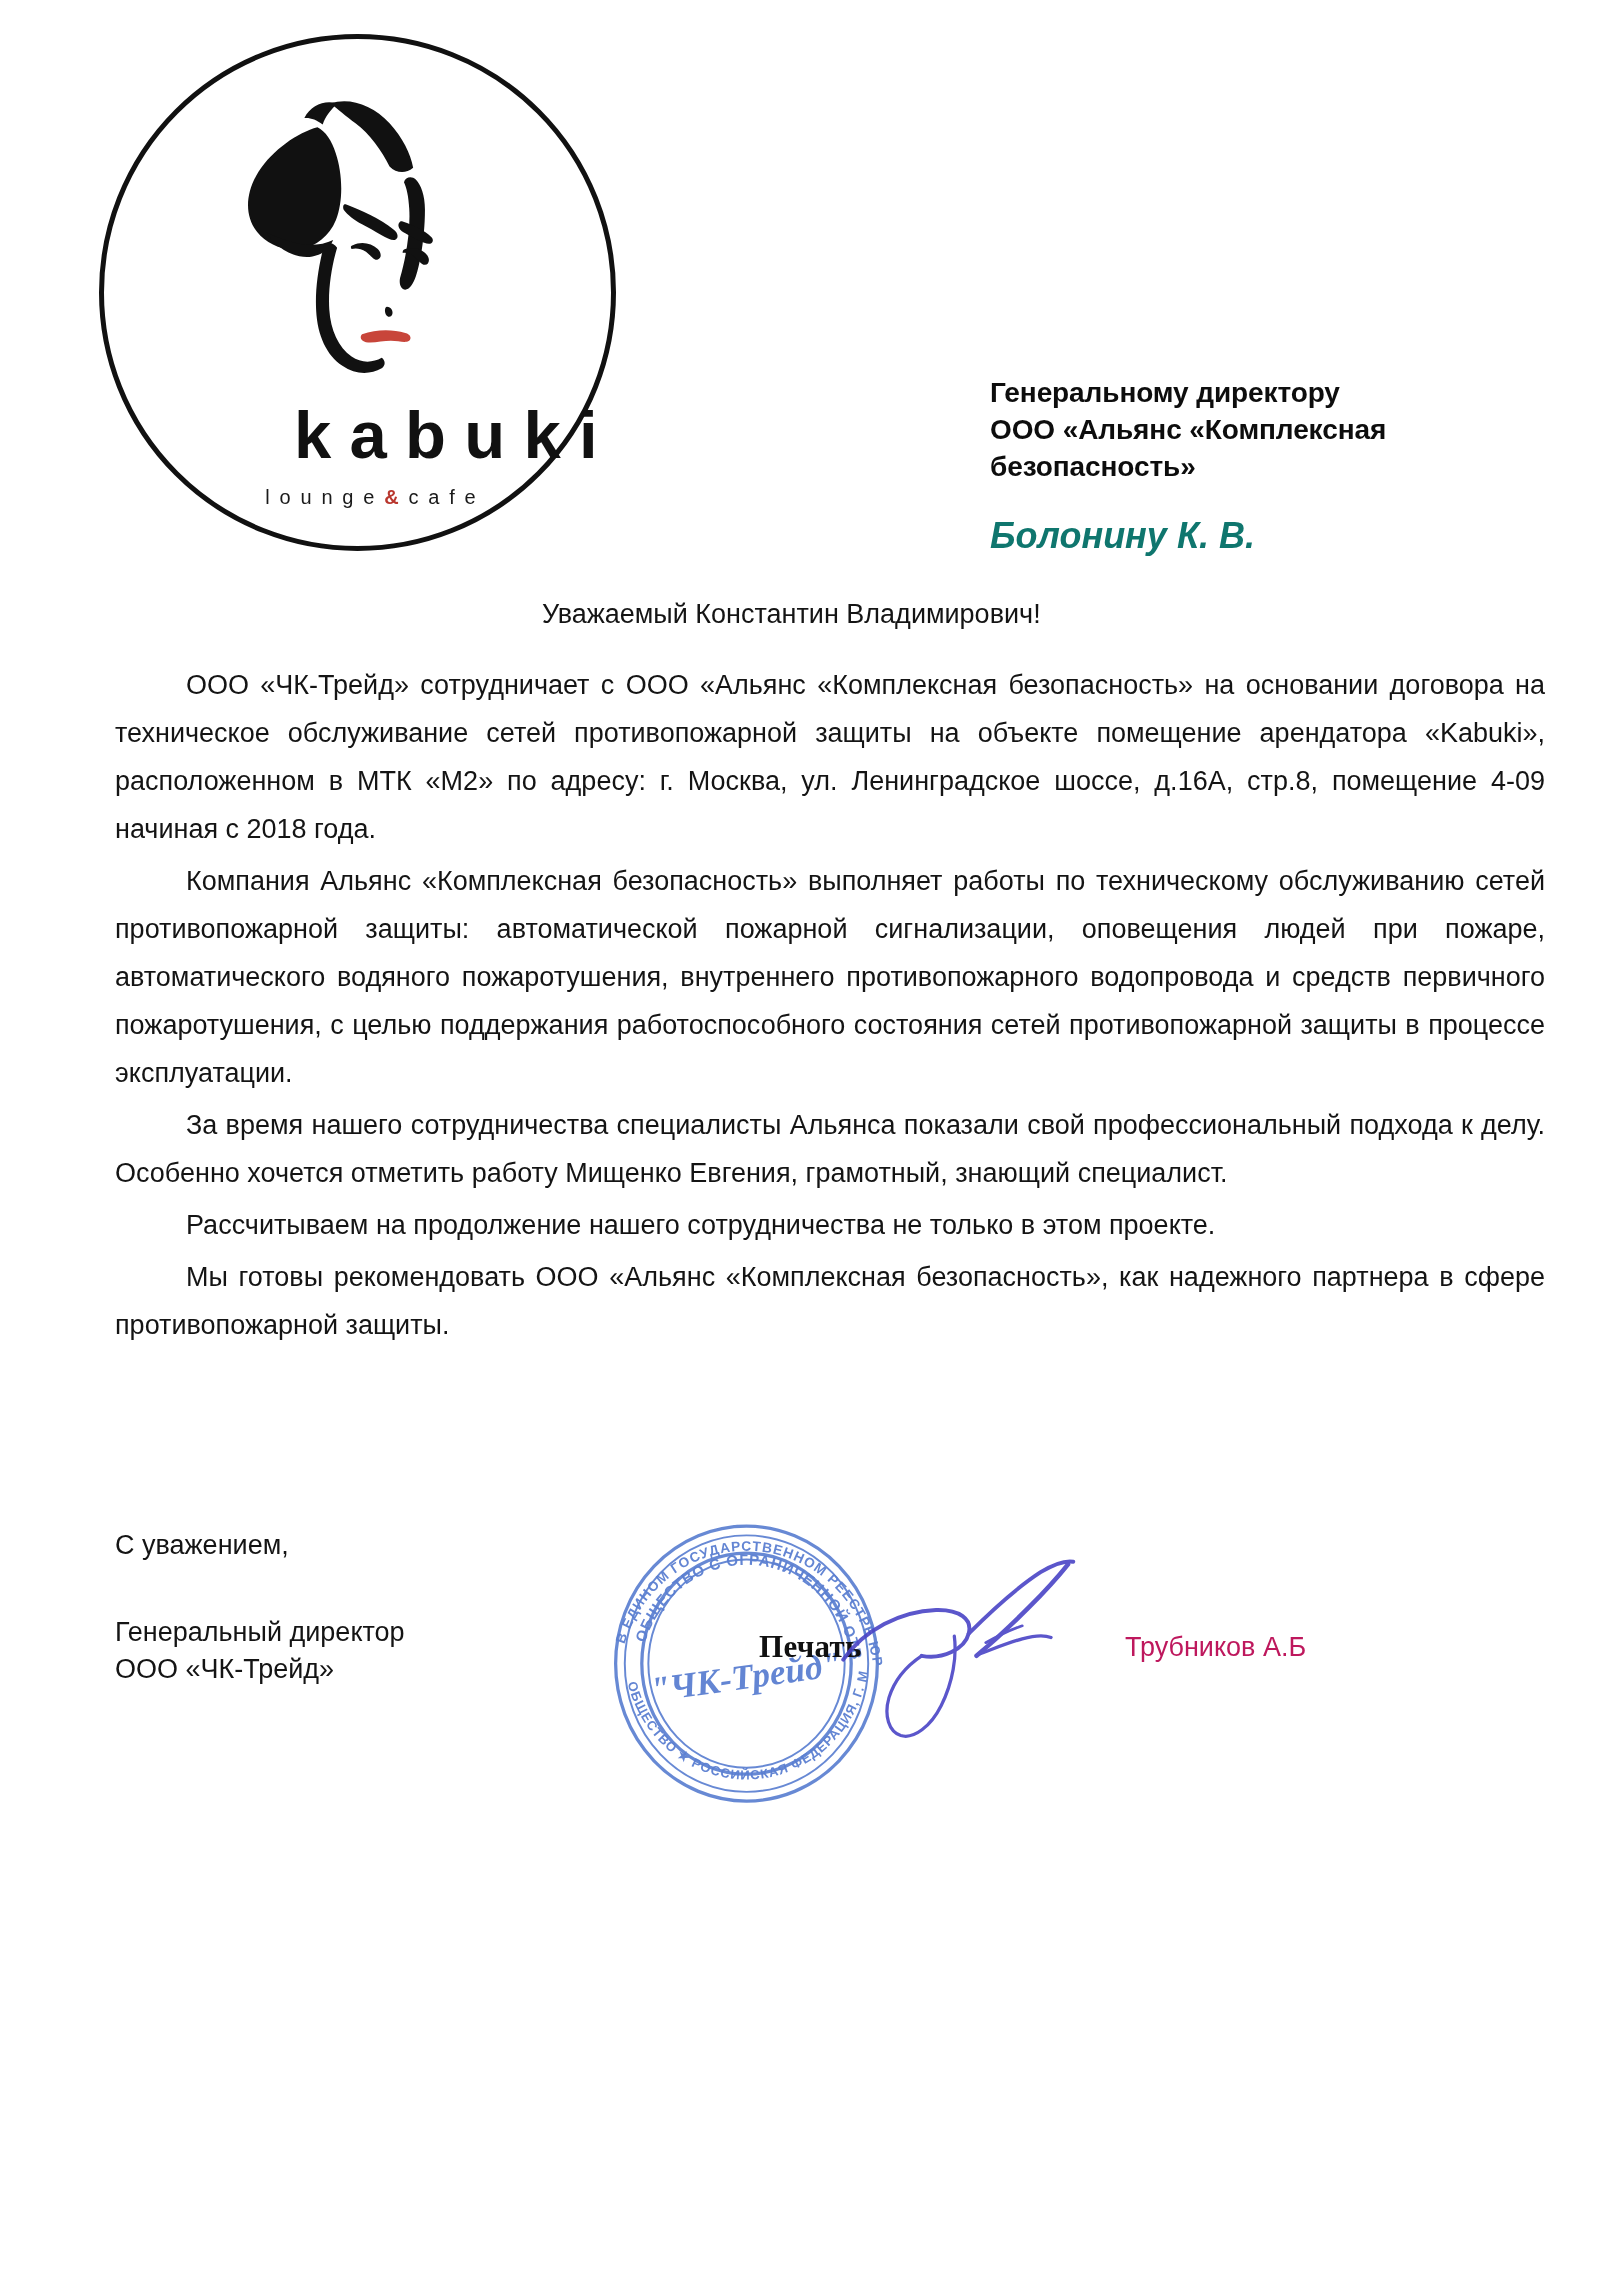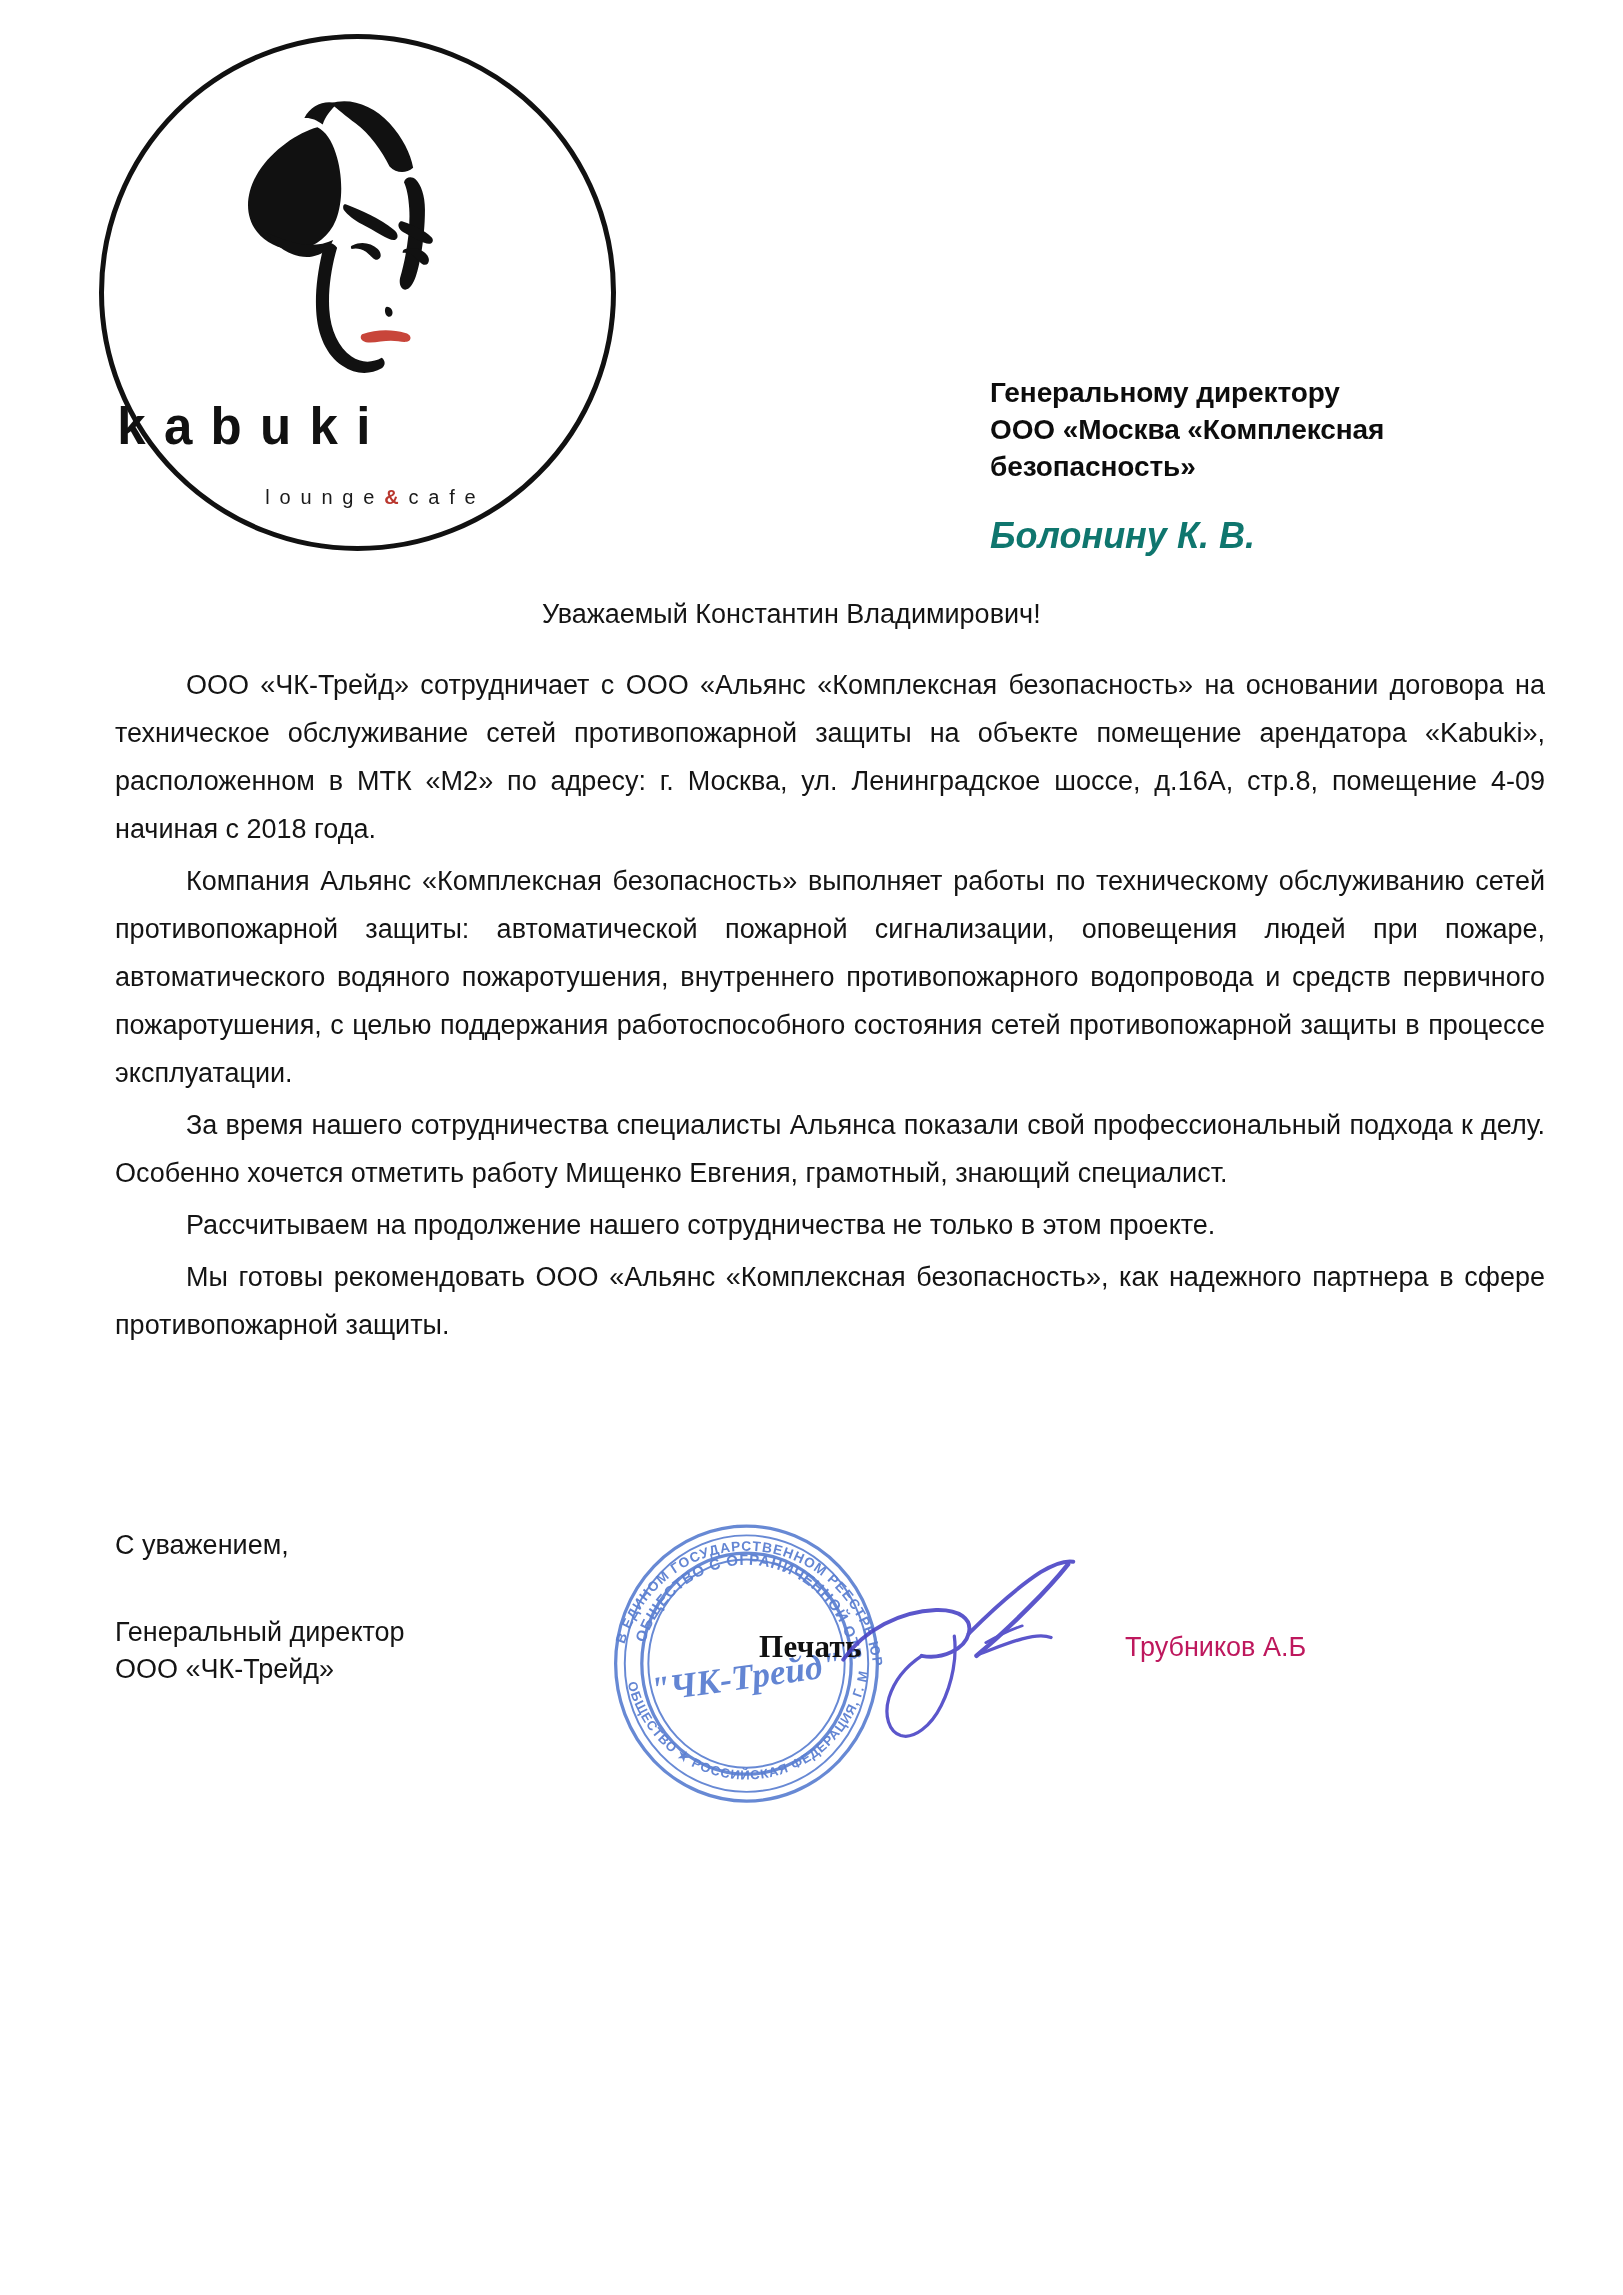--- a/index.html
+++ b/index.html
@@ -44,24 +44,24 @@
     left: 128px;
     top: 46px;
     width: 236px;
     height: 308px;
   }
   .logo-wordmark {
     position: absolute;
     left: 0;
     top: 367px;
     width: 517px;
-    text-align: left;
+    text-align: right;
     font-family: "Liberation Sans", sans-serif;
     font-weight: 700;
-    font-size: 51px;
+    font-size: 67px;
     letter-spacing: 18.3px;
     line-height: 1;
     color: #111111;
     text-indent: 18.3px;
   }
   .logo-tagline {
     position: absolute;
     left: 13px;
     top: 452px;
     width: 517px;
@@ -214,21 +214,21 @@
 
     <div class="logo-wordmark">kabuki</div>
 
     <div class="logo-tagline">
       <span>lounge</span><span class="amp">&amp;</span><span>cafe</span>
     </div>
   </div>
 
   <div class="addressee">
     <div>Генеральному директору</div>
-    <div>ООО «Москва «Комплексная</div>
+    <div>ООО «Альянс «Комплексная</div>
     <div>безопасность»</div>
   </div>
   <div class="addressee-name">Болонину К. В.</div>
 
   <div class="salutation">Уважаемый Константин Владимирович!</div>
 
   <div class="body-text">
     <p>ООО «ЧК-Трейд» сотрудничает с ООО «Альянс «Комплексная безопасность» на основании договора на техническое обслуживание сетей противопожарной защиты на объекте помещение арендатора «Kabuki», расположенном в МТК «М2» по адресу: г. Москва, ул. Ленинградское шоссе, д.16А, стр.8, помещение 4-09 начиная с 2018 года.</p>
     <p>Компания Альянс «Комплексная безопасность» выполняет работы по техническому обслуживанию сетей противопожарной защиты: автоматической пожарной сигнализации, оповещения людей при пожаре, автоматического водяного пожаротушения, внутреннего противопожарного водопровода и средств первичного пожаротушения, с целью поддержания работоспособного состояния сетей противопожарной защиты в процессе эксплуатации.</p>
     <p>За время нашего сотрудничества специалисты Альянса показали свой профессиональный подхода к делу. Особенно хочется отметить работу Мищенко Евгения, грамотный, знающий специалист.</p>

